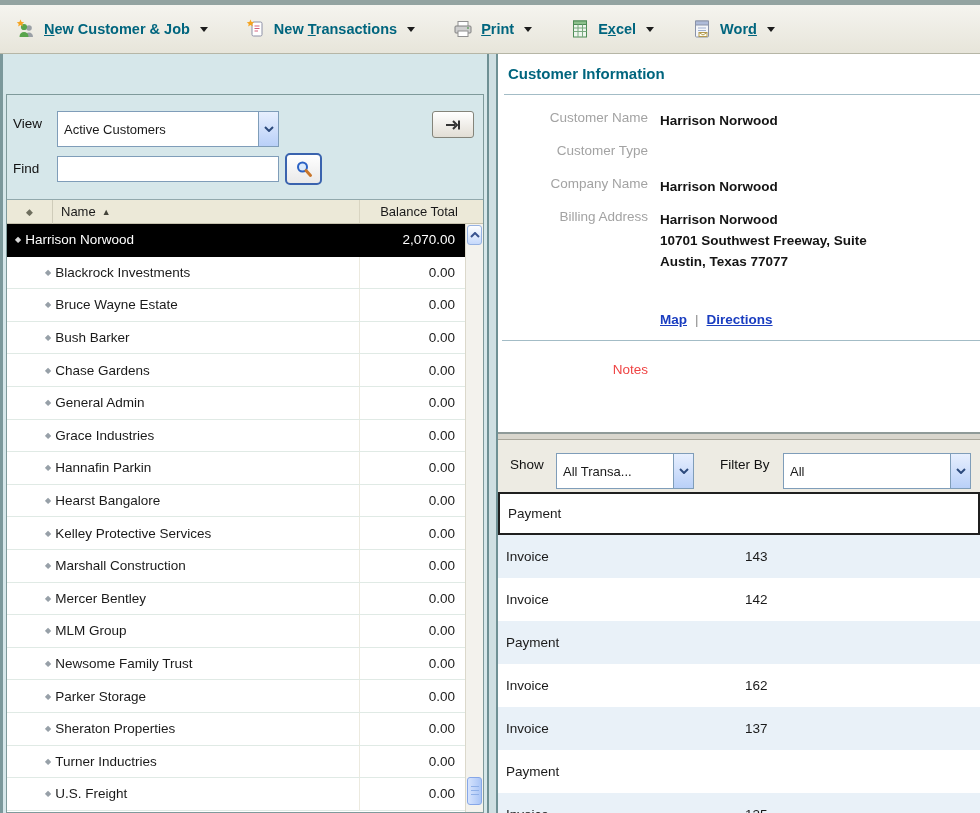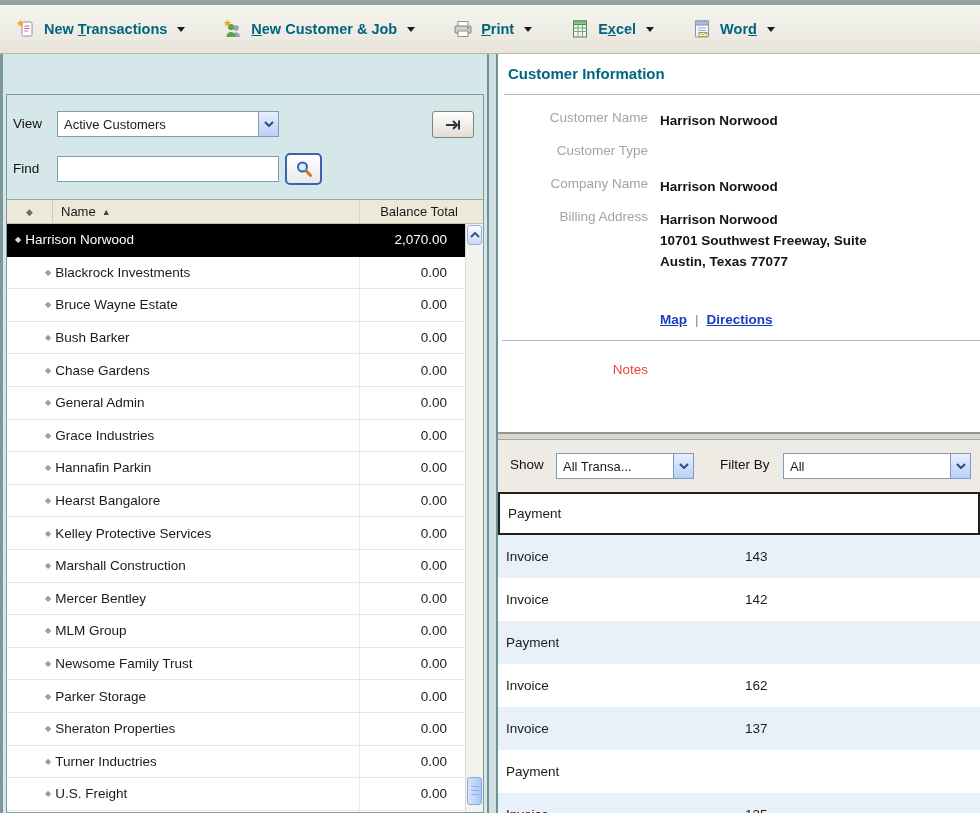--- a/index.html
+++ b/index.html
@@ -24,21 +24,21 @@
   .tabs{ position:absolute; top:5px; left:12px; height:36px; display:flex; z-index:3; }
   .tab{ display:flex; align-items:center; justify-content:center; font-size:13.5px;
         border:1px solid #7f9a9b; border-bottom:none; border-radius:7px 7px 0 0; cursor:pointer; }
   .tab.active{ width:188px; height:36px; background:#fff; font-weight:bold; z-index:2; }
   .tab.inactive{ width:182px; height:31px; margin-top:4px; margin-left:3px;
                  background:linear-gradient(#fdfdfb,#dde8e8); color:#222; }
   .lp-body{ position:absolute; top:40px; left:3px; right:3px; bottom:0;
             border:1px solid #7f9a9b; background:#d6e7ea; }
 
   .ctl-label{ position:absolute; font-size:13.5px; color:#111; }
-  .combo{ position:absolute; height:26px; background:#fff; border:1px solid #7f9db9;
+  .combo{ position:absolute; height:36px; background:#fff; border:1px solid #7f9db9;
           display:flex; align-items:center; cursor:pointer; }
   .combo .val{ flex:1; padding:0 6px; font-size:13px; white-space:nowrap; overflow:hidden; }
   .combo .cbtn{ width:20px; align-self:stretch; background:linear-gradient(#e7effe,#b9d0f8);
                 border-left:1px solid #7f9db9; display:flex; align-items:center; justify-content:center; }
   .find-input{ position:absolute; height:26px; border:1px solid #7f9db9; background:#fff;
                font-family:inherit; font-size:13px; padding:0 6px; }
   .btn-collapse{ position:absolute; top:16px; right:9px; width:42px; height:27px;
                  background:linear-gradient(#ffffff,#e2ded5); border:1px solid #84847a; border-radius:3px;
                  display:flex; align-items:center; justify-content:center; cursor:pointer; }
   .btn-search{ position:absolute; left:278px; top:58px; width:37px; height:32px;
@@ -57,21 +57,21 @@
   .h-sort{ font-size:9px; color:#44443a; margin-left:6px; }
   .h-balance{ margin-left:auto; padding-right:25px; }
   .cl-rows{ position:absolute; top:24px; left:0; right:18px; bottom:0; overflow:hidden; }
   .crow{ height:32.6px; display:flex; align-items:center; border-bottom:1px solid #e0eae5;
          font-size:13.5px; cursor:pointer;
          background-image:linear-gradient(#eceadf,#eceadf); background-size:1px 100%;
          background-position:352px 0; background-repeat:no-repeat; }
   .crow .bullet{ font-size:8px; color:#97a0a8; margin:0 4px 0 8px; }
   .crow.indent .bullet{ margin-left:38px; }
   .crow .cname{ white-space:nowrap; }
-  .crow .cbal{ margin-left:auto; padding-right:18px; }
+  .crow .cbal{ margin-left:auto; padding-right:10px; }
   .crow.selected{ background:#000; color:#fff; border-bottom:1px solid #000; }
   .crow.selected .bullet{ color:#d8d8d8; }
 
   .vscroll{ position:absolute; top:24px; right:0; width:18px; bottom:0; background:#f3f2ed;
             border-left:1px solid #dbd8cb; }
   .sb-up{ position:absolute; top:1px; left:1px; right:1px; height:20px; border:1px solid #96b2e2;
           border-radius:3px; background:linear-gradient(#fdfeff,#c6d9fb);
           display:flex; align-items:center; justify-content:center; cursor:pointer; }
   .sb-thumb{ position:absolute; bottom:7px; left:1px; right:1px; height:28px; border:1px solid #86a7e8;
              border-radius:3px; background:linear-gradient(90deg,#d7e4fd,#aac5f6);
@@ -124,39 +124,39 @@
 <body>
 
 <div class="screen">
 
   <div class="topstrip"></div>
 
   <div class="toolbar" id="toolbar">
       <div class="tb-item">
     <span class="tb-icon">
           <svg width="20" height="20" viewBox="0 0 20 20">
-            <rect x="6" y="3" width="10" height="14" rx="1.5" fill="#ffffff" stroke="#8d90a6"></rect>
-            <path d="M8.5 7 H13.5 M8.5 9.5 H13.5 M8.5 12 H12" stroke="#d4607a" stroke-width="1.2"></path>
-            <polygon points="4.5,0.5 5.6,3 8.2,3.2 6.2,4.9 6.9,7.6 4.5,6.1 2.1,7.6 2.8,4.9 0.8,3.2 3.4,3" fill="#f5a31f"></polygon>
-          </svg>
-        </span>
-    <span class="tb-label"><span>New </span><u>T</u><span>ransactions</span></span>
-    <span class="tb-caret"></span>
-  </div>
-      <div class="tb-item">
-    <span class="tb-icon">
-          <svg width="20" height="20" viewBox="0 0 20 20">
             <circle cx="13" cy="9" r="2.8" fill="#9aa0a6"></circle>
             <path d="M9 18c0-2.8 1.8-4.4 4-4.4s4 1.6 4 4.4z" fill="#9aa0a6"></path>
             <circle cx="8" cy="8" r="3.1" fill="#58a44c"></circle>
             <path d="M3.5 18c0-3.2 2-5 4.5-5s4.5 1.8 4.5 5z" fill="#58a44c"></path>
             <polygon points="4.5,0.5 5.6,3 8.2,3.2 6.2,4.9 6.9,7.6 4.5,6.1 2.1,7.6 2.8,4.9 0.8,3.2 3.4,3" fill="#f5a31f"></polygon>
           </svg>
         </span>
     <span class="tb-label"><span></span><u>N</u><span>ew Customer &amp; Job</span></span>
+    <span class="tb-caret"></span>
+  </div>
+      <div class="tb-item">
+    <span class="tb-icon">
+          <svg width="20" height="20" viewBox="0 0 20 20">
+            <rect x="6" y="3" width="10" height="14" rx="1.5" fill="#ffffff" stroke="#8d90a6"></rect>
+            <path d="M8.5 7 H13.5 M8.5 9.5 H13.5 M8.5 12 H12" stroke="#d4607a" stroke-width="1.2"></path>
+            <polygon points="4.5,0.5 5.6,3 8.2,3.2 6.2,4.9 6.9,7.6 4.5,6.1 2.1,7.6 2.8,4.9 0.8,3.2 3.4,3" fill="#f5a31f"></polygon>
+          </svg>
+        </span>
+    <span class="tb-label"><span>New </span><u>T</u><span>ransactions</span></span>
     <span class="tb-caret"></span>
   </div>
       <div class="tb-item">
     <span class="tb-icon">
           <svg width="20" height="20" viewBox="0 0 20 20">
             <rect x="5" y="2.5" width="10" height="5" fill="#ffffff" stroke="#909090"></rect>
             <rect x="2" y="7" width="16" height="7" rx="1" fill="#cfcfcf" stroke="#808080"></rect>
             <rect x="5" y="12" width="10" height="5.5" fill="#ffffff" stroke="#909090"></rect>
             <circle cx="15" cy="9" r="0.9" fill="#5a9b5a"></circle>
           </svg>

